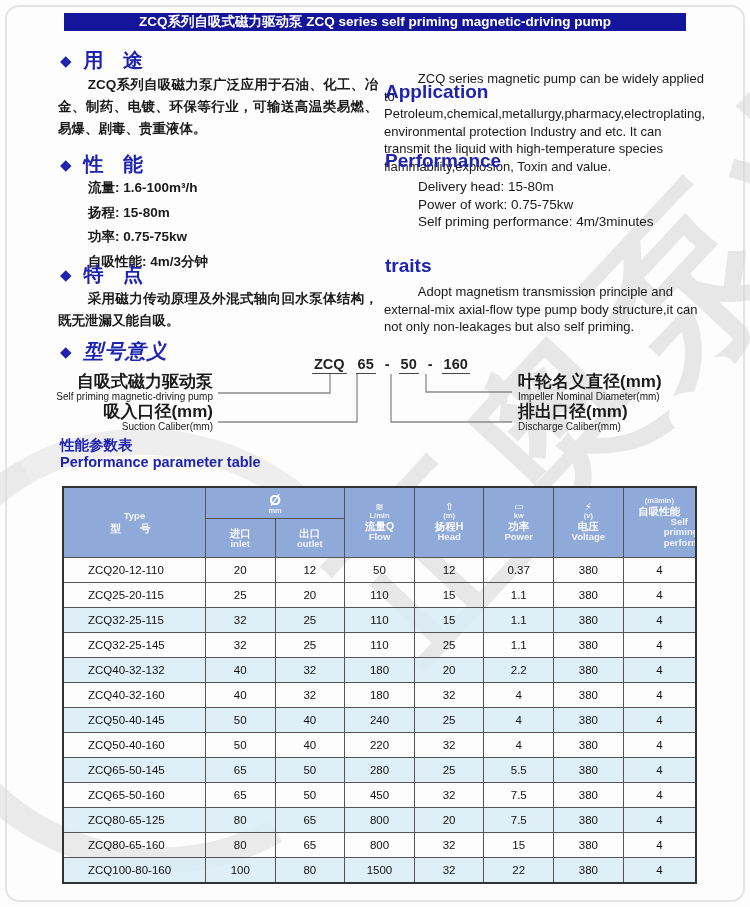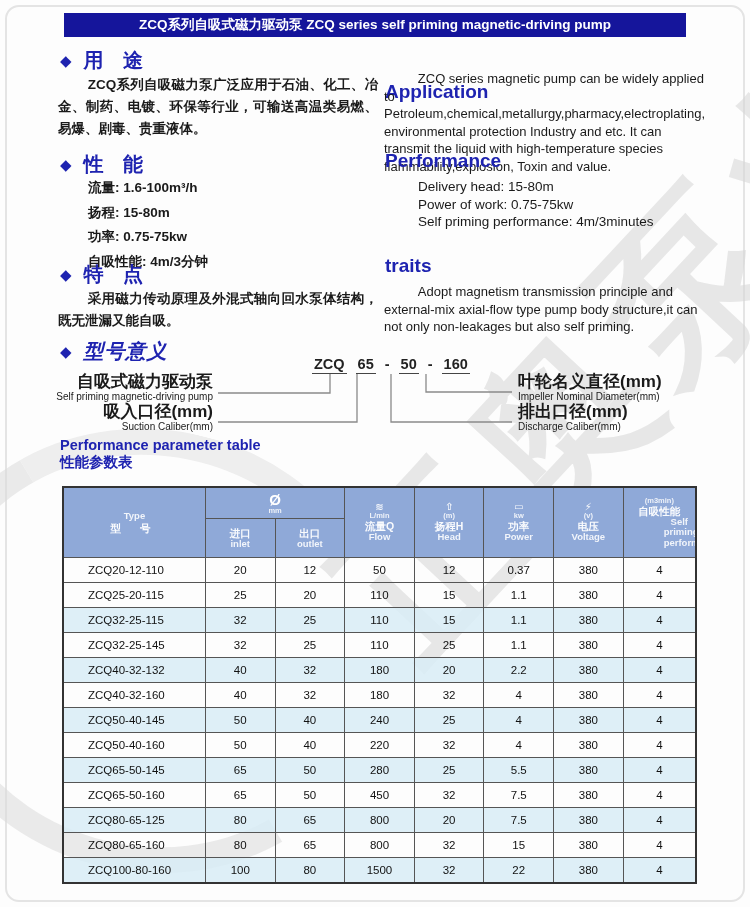--- a/index.html
+++ b/index.html
@@ -15,21 +15,21 @@
     transform:rotate(-47deg); font-size:175px; font-weight:bold;
     color:#d6d6d6; opacity:.55; letter-spacing:14px; white-space:nowrap; z-index:0;
   }
   .wm-arc {
     position:absolute; left:-90px; top:430px; width:430px; height:390px;
     border:26px solid #dcdcdc; border-right-color:transparent; border-top-color:#e2e2e2;
     border-radius:50%; transform:rotate(14deg); opacity:.55; z-index:0;
   }
 
   .titlebar {
-    position:absolute; left:64px; top:13px; width:622px; height:24px; background:#15159b;
+    position:absolute; left:64px; top:13px; width:622px; height:18px; background:#15159b;
     color:#fff; font-size:13.5px; font-weight:bold; display:flex; align-items:center;
     justify-content:center; z-index:2; white-space:nowrap;
   }
 
   .sec-zh-heading { position:absolute; display:flex; align-items:center; gap:12px;
     color:#1e23b0; font-weight:bold; z-index:2; }
   .diamond { font-size:15px; line-height:15px; }
   .zh-h { font-size:20px; letter-spacing:7px; }
   .sec-en-heading { position:absolute; color:#1e23b0; font-weight:bold; font-size:19px; z-index:2; }
 
@@ -152,22 +152,22 @@
   <div class="lbl" id="lbl-impeller">
     <div class="zh">叶轮名义直径(mm)</div>
     <div class="en">Impeller Nominal Diameter(mm)</div>
   </div>
   <div class="lbl" id="lbl-discharge">
     <div class="zh">排出口径(mm)</div>
     <div class="en">Discharge Caliber(mm)</div>
   </div>
 
   <div class="table-title">
+    <div>性能参数表</div>
     <div>Performance parameter table</div>
-    <div>性能参数表</div>
   </div>
 
   <table class="param">
     <colgroup>
       <col style="width:22.5%">
         <col style="width:11%">
         <col style="width:11%">
         <col style="width:11%">
       <col style="width:11%">
         <col style="width:11%">

